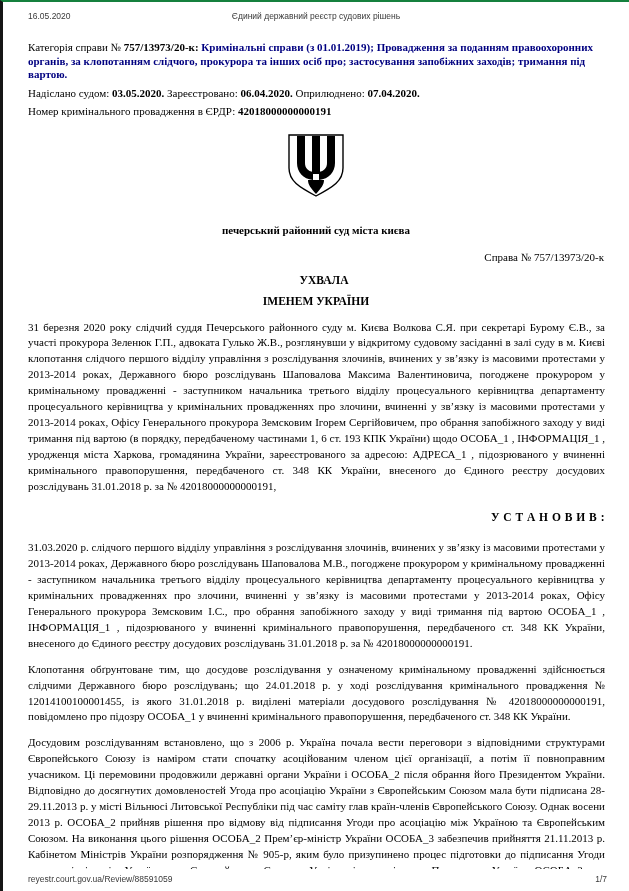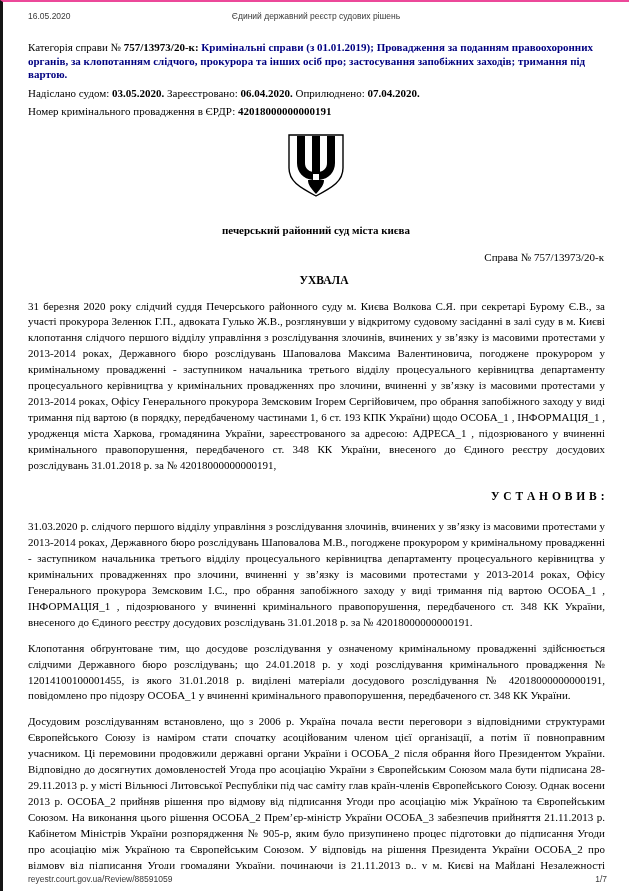--- a/index.html
+++ b/index.html
@@ -1,19 +1,19 @@
 <!DOCTYPE html>
 <html lang="uk"><head>
 <meta charset="utf-8">
 <style>
   html,body { margin:0; padding:0; background:#e9e9e9; }
   .page {
     width:629px; height:891px; box-sizing:border-box;
     position:relative; background:#ffffff; overflow:hidden;
-    border-top:2px solid #ec4899; border-left:3px solid #151515;
+    border-top:2px solid #15803d; border-left:3px solid #151515;
     font-family:"Liberation Serif", serif; color:#000;
   }
   .screen-header {
     position:relative; height:13px; padding-top:9px;
     font-family:"Liberation Sans", sans-serif; font-size:8.5px; color:#3a3a3a;
   }
   .screen-header .hdr-date { position:absolute; left:25px; top:9px; }
   .screen-header .hdr-title { position:absolute; left:0; right:0; top:9px; text-align:center; }
 
   .meta { margin:17px 24px 0 25px; font-size:11px; line-height:13.5px; }
@@ -78,20 +78,21 @@
       <path fill="#000" d="M29 2 h8 v38 h-8 Z"></path>
       <path fill="#000" d="M33 60 c-5 -6 -8 -9 -8 -14 h16 c0 5 -3 8 -8 14 Z"></path>
     </svg>
   </div>
 
   <div class="court-name">печерський районний суд міста києва</div>
 
   <div class="case-no">Справа № 757/13973/20-к</div>
 
   <div class="doc-title">УХВАЛА</div>
+  <div class="doc-subtitle">ІМЕНЕМ УКРАЇНИ</div>
 
   <div class="body-text">
     <p>31 березня 2020 року слідчий суддя Печерського районного суду м. Києва Волкова С.Я. при секретарі Бурому Є.В., за участі прокурора Зеленюк Г.П., адвоката Гулько Ж.В., розглянувши у відкритому судовому засіданні в залі суду в м. Києві клопотання слідчого першого відділу управління з розслідування злочинів, вчинених у зв’язку із масовими протестами у 2013-2014 роках, Державного бюро розслідувань Шаповалова Максима Валентиновича, погоджене прокурором у кримінальному провадженні - заступником начальника третього відділу процесуального керівництва департаменту процесуального керівництва у кримінальних провадженнях про злочини, вчиненні у зв’язку із масовими протестами у 2013-2014 роках, Офісу Генерального прокурора Земсковим Ігорем Сергійовичем, про обрання запобіжного заходу у виді тримання під вартою (в порядку, передбаченому частинами 1, 6 ст. 193 КПК України) щодо ОСОБА_1 , ІНФОРМАЦІЯ_1 , уродженця міста Харкова, громадянина України, зареєстрованого за адресою: АДРЕСА_1 , підозрюваного у вчиненні кримінального правопорушення, передбаченого ст. 348 КК України, внесеного до Єдиного реєстру досудових розслідувань 31.01.2018 р. за № 42018000000000191,</p>
     <div class="resolved-heading">У С Т А Н О В И В :</div>
     <p>31.03.2020 р. слідчого першого відділу управління з розслідування злочинів, вчинених у зв’язку із масовими протестами у 2013-2014 роках, Державного бюро розслідувань Шаповалова М.В., погоджене прокурором у кримінальному провадженні - заступником начальника третього відділу процесуального керівництва департаменту процесуального керівництва у кримінальних провадженнях про злочини, вчиненні у зв’язку із масовими протестами у 2013-2014 роках, Офісу Генерального прокурора Земсковим І.С., про обрання запобіжного заходу у виді тримання під вартою ОСОБА_1 , ІНФОРМАЦІЯ_1 , підозрюваного у вчиненні кримінального правопорушення, передбаченого ст. 348 КК України, внесеного до Єдиного реєстру досудових розслідувань 31.01.2018 р. за № 42018000000000191.</p>
     <p>Клопотання обґрунтоване тим, що досудове розслідування у означеному кримінальному провадженні здійснюється слідчими Державного бюро розслідувань; що 24.01.2018 р. у ході розслідування кримінального провадження № 12014100100001455, із якого 31.01.2018 р. виділені матеріали досудового розслідування № 42018000000000191, повідомлено про підозру ОСОБА_1 у вчиненні кримінального правопорушення, передбаченого ст. 348 КК України.</p>
     <p>Досудовим розслідуванням встановлено, що з 2006 р. Україна почала вести переговори з відповідними структурами Європейського Союзу із наміром стати спочатку асоційованим членом цієї організації, а потім її повноправним учасником. Ці перемовини продовжили державні органи України і ОСОБА_2 після обрання його Президентом України. Відповідно до досягнутих домовленостей Угода про асоціацію України з Європейським Союзом мала бути підписана 28-29.11.2013 р. у місті Вільнюсі Литовської Республіки під час саміту глав країн-членів Європейського Союзу. Однак восени 2013 р. ОСОБА_2 прийняв рішення про відмову від підписання Угоди про асоціацію між Україною та Європейським Союзом. На виконання цього рішення ОСОБА_2 Прем’єр-міністр України ОСОБА_3 забезпечив прийняття 21.11.2013 р. Кабінетом Міністрів України розпорядження № 905-р, яким було призупинено процес підготовки до підписання Угоди про асоціацію між Україною та Європейським Союзом. У відповідь на рішення Президента України  ОСОБА_2 про відмову від підписання Угоди громадяни України, починаючи із 21.11.2013 р., у м. Києві на Майдані Незалежності розпочали проведення безстрокових мирних акцій протесту проти цього рішення у формі зборів, мітингів, вуличних походів</p>
   </div>
 
   <div class="screen-footer">

